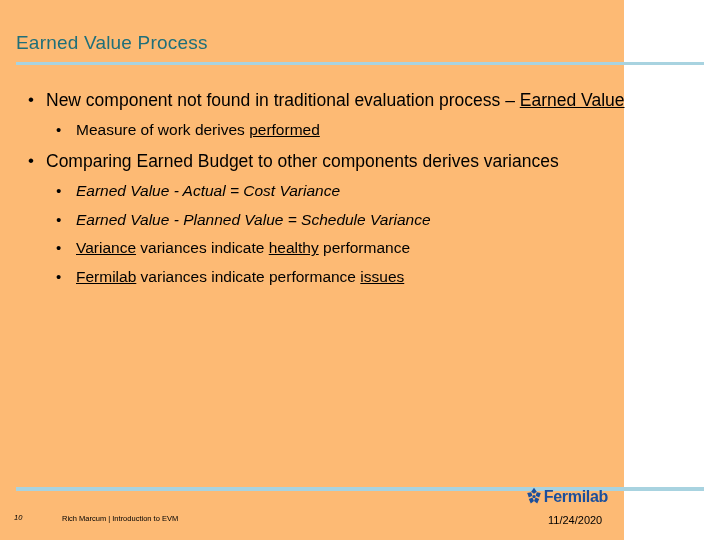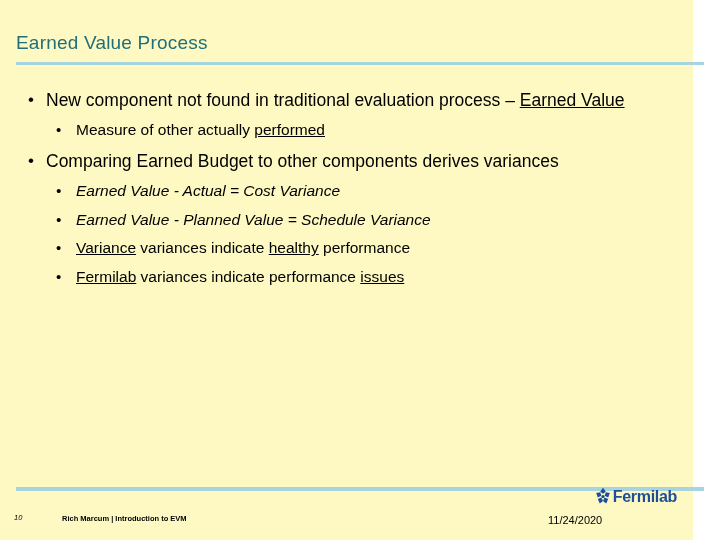--- a/index.html
+++ b/index.html
@@ -8,23 +8,23 @@
   }
   body {
     width: 720px;
     height: 540px;
     background: #ffffff;
     font-family: "Liberation Sans", sans-serif;
     overflow: hidden;
   }
   .slide {
     position: relative;
-    width: 693px;
+    width: 624px;
     height: 540px;
-    background: #fef9c3;
+    background: #fdba74;
     box-sizing: border-box;
   }
   .title {
     position: absolute;
     left: 16px;
     top: 32px;
     font-size: 19px;
     color: #1f6f7a;
     letter-spacing: 0.2px;
     font-weight: normal;
@@ -110,21 +110,20 @@
     font-size: 7.5px;
     color: #000000;
     font-style: italic;
   }
   .footer-center {
     position: absolute;
     left: 62px;
     top: 514px;
     font-size: 7.5px;
     color: #000000;
-    font-weight: bold;
   }
   .footer-date {
     position: absolute;
     left: 548px;
     top: 514px;
     font-size: 11px;
     color: #000000;
   }
   .logo {
     position: absolute;
@@ -157,21 +156,21 @@
 
   <div class="body">
     <ul>
 
       <li class="lvl1">
         <span>New component not found in traditional evaluation process – </span><span class="u">Earned Value</span>
       </li>
 
       <ul class="sub-list">
         <li class="lvl2">
-          <span>Measure of other actually </span><span class="u">performed</span>
+          <span>Measure of work derives </span><span class="u">performed</span>
         </li>
       </ul>
 
       <li class="lvl1">
         <span>Comparing Earned Budget to other components derives variances</span>
       </li>
 
       <ul class="sub-list">
         <li class="lvl2 i">
           <span>Earned Value - Actual = Cost Variance</span>

